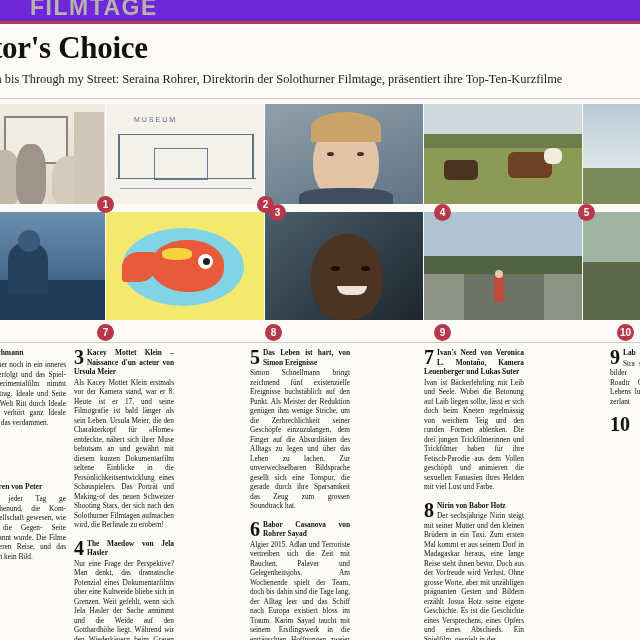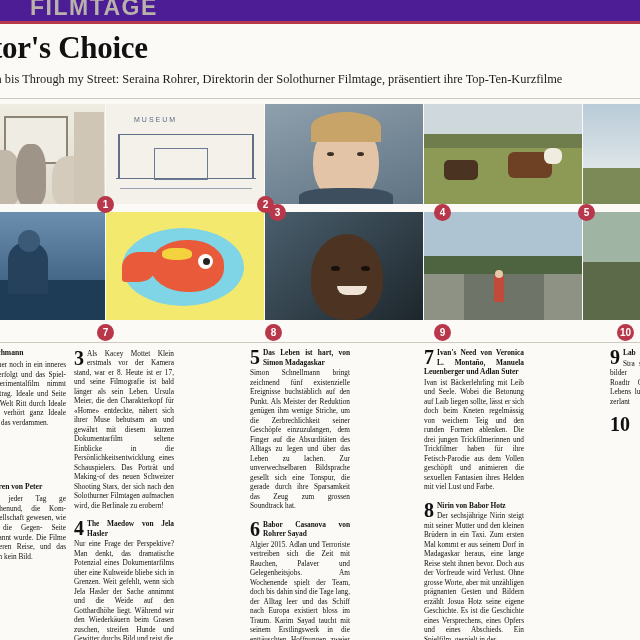--- a/index.html
+++ b/index.html
@@ -20,21 +20,21 @@
     height: 640px;
     overflow: hidden;
     background: #fbfaf6;
   }
 
   
   .masthead {
     position: absolute;
     left: 0; top: 0;
     width: 640px; height: 22px;
-    background: #4c1d95;
+    background: #6d28d9;
   }
   .masthead-title {
     position: absolute;
     left: 30px; top: -6px;
     font-family: "Liberation Sans", sans-serif;
     font-weight: bold;
     font-size: 23px;
     letter-spacing: 1.5px;
     color: #b8b2aa;
   }
@@ -280,46 +280,47 @@
     <span>immer noch in ein inneres en erfolgt und das Spiel- Experimentalfilm nimmt Auftrag. Ideale und Seite der Welt Ritt durch Ideale und verhört ganz Ideale und das verdammen.</span>
   </div>
   <div class="frag" style="top:482px; height:158px;">
     <span class="sub">utoren von Peter</span>
     <span>So jeder Tag ge Rechenund, die Kom- Gesellschaft gewesen, wie es die Gegen- Seite bekannt wurde. Die Filme flirteren Reise, und das dann kein Bild.</span>
   </div>
 
   <div class="col" style="left:74px;">
     <div>
       <span class="num">3</span>
+      <span class="head">Kacey Mottet Klein – Naissance d'un acteur von Ursula Meier</span>
       <p class="body">Als Kacey Mottet Klein erstmals vor der Kamera stand, war er 8. Heute ist er 17, und seine Filmografie ist bald länger als sein Leben. Ursula Meier, die den Charakterkopf für «Home» entdeckte, nähert sich ihrer Muse behutsam an und gewährt mit diesem kurzen Dokumentarfilm seltene Einblicke in die Persönlichkeitsentwicklung eines Schauspielers. Das Porträt und Making-of des neuen Schweizer Shooting Stars, der sich nach den Solothurner Filmtagen aufmachen wird, die Berlinale zu erobern!</p>
     </div>
     <div class="block2">
       <span class="num">4</span>
       <span class="head">The Maedow von Jela Hasler</span>
       <p class="body">Nur eine Frage der Perspektive? Man denkt, das dramatische Potenzial eines Dokumentarfilms über eine Kuhweide bliebe sich in Grenzen. Weit gefehlt, wenn sich Jela Hasler der Sache annimmt und die Weide auf den Gotthardhöhe liegt. Während wir den Wiederkäuern beim Grasen zuschen, streifen Hunde und Gewitter durchs Bild und reist die</p>
     </div>
   </div>
 
   <div class="col" style="left:250px;">
     <div>
       <span class="num">5</span>
-      <span class="head">Das Leben ist hart, von Simon Madagaskar</span>
+      <span class="head">Das Leben ist hart, von Simon Ereignisse</span>
       <p class="body">Simon Schnellmann bringt zeichnend fünf existenzielle Ereignisse buchstäblich auf den Punkt. Als Meister der Reduktion genügen ihm wenige Striche, um die Zerbrechlichkeit seiner Geschöpfe einzuzulangen, dem Finger auf die Absurditäten des Alltags zu legen und über das Leben zu lachen. Zur unverwechselbaren Bildsprache gesellt sich eine Tonspur, die gerade durch ihre Sparsamkeit das Zeug zum grossen Soundtrack hat.</p>
     </div>
     <div class="block2">
       <span class="num">6</span>
       <span class="head">Babor Casanova von Rohrer Sayad</span>
       <p class="body">Algier 2015. Adlan und Terroriste vertreiben sich die Zeit mit Rauchen, Palaver und Gelegenheitsjobs. Am Wochenende spielt der Team, doch bis dahin sind die Tage lang, der Alltag leer und das Schiff nach Europa existiert bloss im Traum. Karim Sayad taucht mit seinem Erstlingswerk in die enttäuschten Hoffnungen zweier junger Algerier ein und zeichnet das Porträt einer verlorenen Generation.</p>
     </div>
   </div>
 
   <div class="col" style="left:424px;">
     <div>
       <span class="num">7</span>
-      <span class="head">Ivan's Need von Veronica L. Montaño, Manuela Leuenberger und Adlan Suter</span>
+      <span class="head">Ivan's Need von Veronica L. Montaño, Kamera Leuenberger und Lukas Suter</span>
       <p class="body">Ivan ist Bäckerlehrling mit Leib und Seele. Wobei die Betonung auf Laib liegen sollte, lässt er sich doch beim Kneten regelmässig von weichem Teig und den runden Formen ablenken. Die drei jungen Trickfilmerinnen und Trickfilmer haben für ihre Fetisch-Parodie aus dem Vollen geschöpft und animieren die sexuellen Fantasien ihres Helden mit viel Lust und Farbe.</p>
     </div>
     <div class="block2">
       <span class="num">8</span>
       <span class="head">Nirin von Babor Hotz</span>
       <p class="body">Der sechsjährige Nirin steigt mit seiner Mutter und den kleinen Brüdern in ein Taxi. Zum ersten Mal kommt er aus seinem Dorf in Madagaskar heraus, eine lange Reise steht ihnen bevor. Doch aus der Vorfreude wird Verlust. Ohne grosse Worte, aber mit unzähligen prägnanten Gesten und Bildern erzählt Josua Hotz seine eigene Geschichte. Es ist die Geschichte eines Versprechens, eines Opfers und eines Abschieds. Ein Spielfilm, gespielt in der</p>
     </div>
   </div>
 
   <div class="col" style="left:610px; width:50px;">

